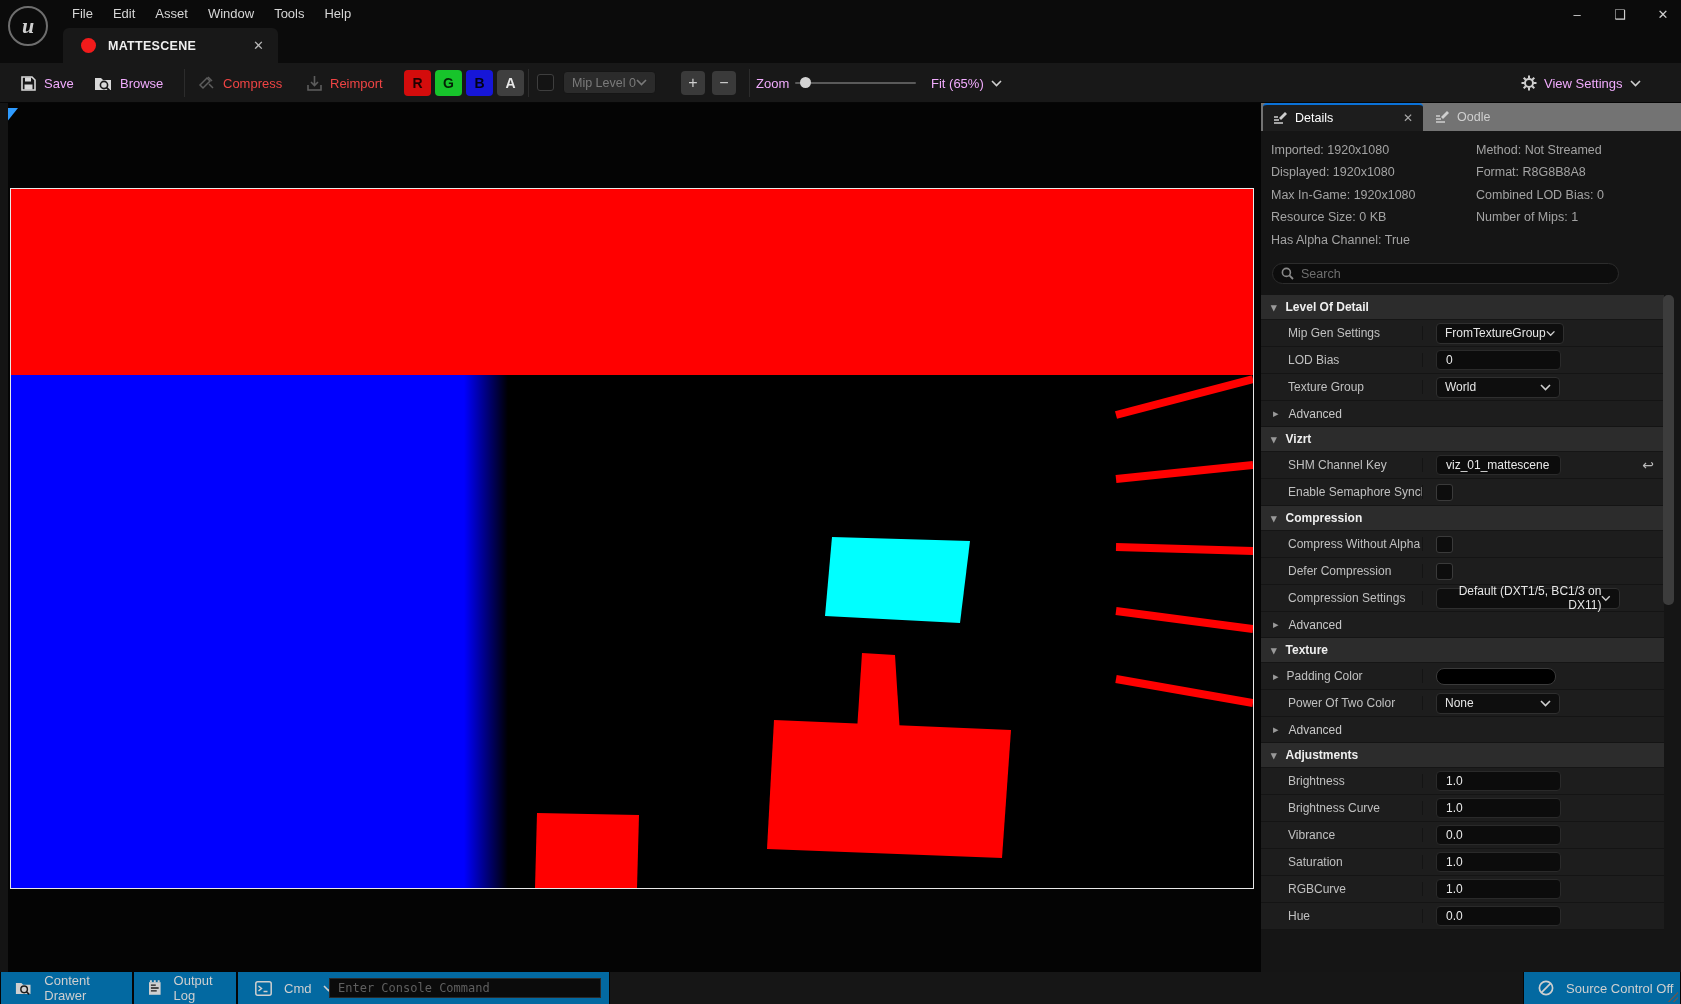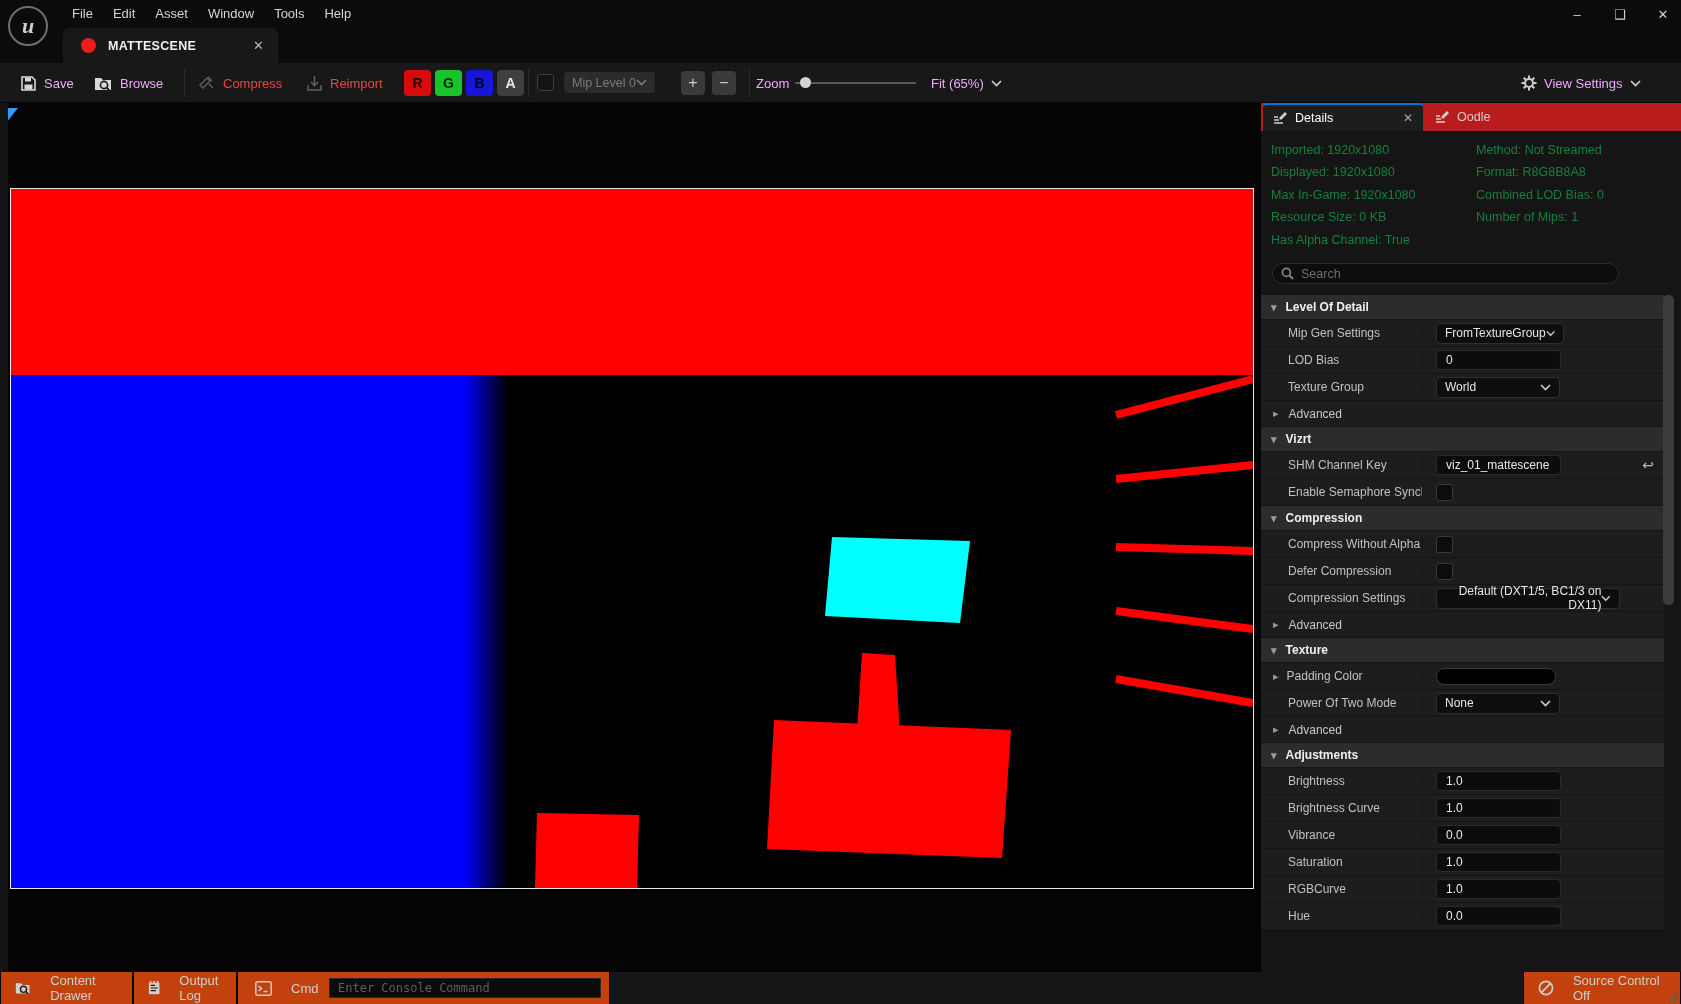--- a/index.html
+++ b/index.html
@@ -42,27 +42,27 @@
   svg.icon { display:block; }
 
   
   #viewport { left:8px; top:103px; width:1253px; height:869px; background:#040404; overflow:hidden; }
   #texture { position:absolute; left:2px; top:85px; width:1244px; height:701px; background:#000;
     border:1px solid #e8e8e8; }
   #corner-marker { position:absolute; left:-3px; top:4px; }
 
   
   #panel { left:1261px; top:103px; width:420px; height:869px; background:#151515; }
-  #panel-tabbar { position:absolute; left:0; top:0; width:420px; height:28px; background:#b91c1c; }
+  #panel-tabbar { position:absolute; left:0; top:0; width:420px; height:28px; background:#737373; }
   .ptab { position:absolute; top:0; height:28px; display:flex; align-items:center; gap:7px; padding:0 10px;
     color:#cfcfcf; font-size:12.5px; }
   .ptab.active { background:#1d1d1d; border-top:2px solid #0b72d8; border-top-left-radius:4px;
     border-top-right-radius:4px; color:#ffffff; }
   #info { position:absolute; left:0; top:32px; width:420px; }
-  .info-line { position:absolute; color:#15803d; font-size:12.5px; white-space:nowrap; }
+  .info-line { position:absolute; color:#a3a3a3; font-size:12.5px; white-space:nowrap; }
   #searchrow { position:absolute; left:0; top:160px; width:420px; height:24px; }
   #search-pill { position:absolute; left:11px; top:0; width:347px; height:21px; background:#0d0d0d;
     border:1px solid #2c2c2c; border-radius:11px; display:flex; align-items:center; padding:0 8px; gap:7px; }
   #search-ph { color:#6f6f6f; font-size:12.5px; }
   #rows { position:absolute; left:0; top:192px; width:403px; }
   .sec-row { height:25px; background:#2c2c2c; border-bottom:1px solid #151515; display:flex; align-items:center;
     gap:9px; padding-left:10px; color:#efefef; font-size:12px; font-weight:bold; }
   .adv-row { height:26px; background:#1d1d1d; border-bottom:1px solid #141414; display:flex; align-items:center;
     gap:10px; padding-left:12px; color:#c8c8c8; font-size:12px; }
   .prop-row { height:27px; background:#1d1d1d; border-bottom:1px solid #141414; display:flex; align-items:center; }
@@ -76,22 +76,22 @@
     font-size:12px; display:flex; align-items:center; padding:0 8px; justify-content:space-between; }
   .w-check { width:17px; height:17px; background:#0d0d0d; border:1px solid #3a3a3a; border-radius:3px;
     display:flex; align-items:center; justify-content:center; }
   .w-check.on { background:#1d8de8; border-color:#1d8de8; color:#fff; font-size:12px; font-weight:bold; }
   .w-color { width:120px; height:17px; background:#000; border:1px solid #3a3a3a; border-radius:8px; }
   .revert { position:absolute; right:10px; color:#b9b9b9; font-size:14px; }
   #pscroll { position:absolute; left:402px; top:192px; width:11px; height:310px; background:#3c3c3c; border-radius:5px; }
 
   
   #statusbar { left:0; top:972px; width:1681px; height:32px; background:#161616; }
-  .sb-block { top:972px; height:32px; background:#c2410c; border-left:1px solid #050505; border-right:1px solid #050505;
-    display:flex; align-items:center; color:#cfcfcf; font-size:13px; gap:19px; }
+  .sb-block { top:972px; height:32px; background:#0369a1; border-left:1px solid #050505; border-right:1px solid #050505;
+    display:flex; align-items:center; color:#cfcfcf; font-size:13px; gap:12px; }
   #console-input { top:978px; left:329px; width:272px; height:20px; background:#0b0b0b; border:1px solid #2a2a2a;
     display:flex; align-items:center; padding-left:8px; color:#5f5f5f;
     font-family:"DejaVu Sans Mono", monospace; font-size:12px; }
   #grip { top:992px; left:1668px; width:10px; height:10px;
     background:linear-gradient(135deg, transparent 50%, #5a5a5a 50%, #5a5a5a 60%, transparent 60%, transparent 75%, #5a5a5a 75%, #5a5a5a 85%, transparent 85%); }
 </style>
 </head>
 <body>
 
 <div id="app">
@@ -369,21 +369,21 @@
           <div class="prop-label">
             <span class="tri" style="margin-left: -15px;">▸</span>
             <span>Padding Color</span>
           </div>
           <div class="prop-value">
             <div class="w-color"></div>
           </div>
         </div>
         <div class="prop-row">
           <div class="prop-label">
-            <span>Power Of Two Mode</span>
+            <span>Power Of Two Color</span>
           </div>
           <div class="prop-value">
             <div class="w-drop" style="width: 124px;">
               <span>None</span>
               <svg width="11" height="7" viewBox="0 0 11 7">
                 <polyline points="1,1 5.5,5.5 10,1" fill="none" stroke="#cfcfcf" stroke-width="1.6"></polyline>
               </svg>
             </div>
           </div>
         </div>

